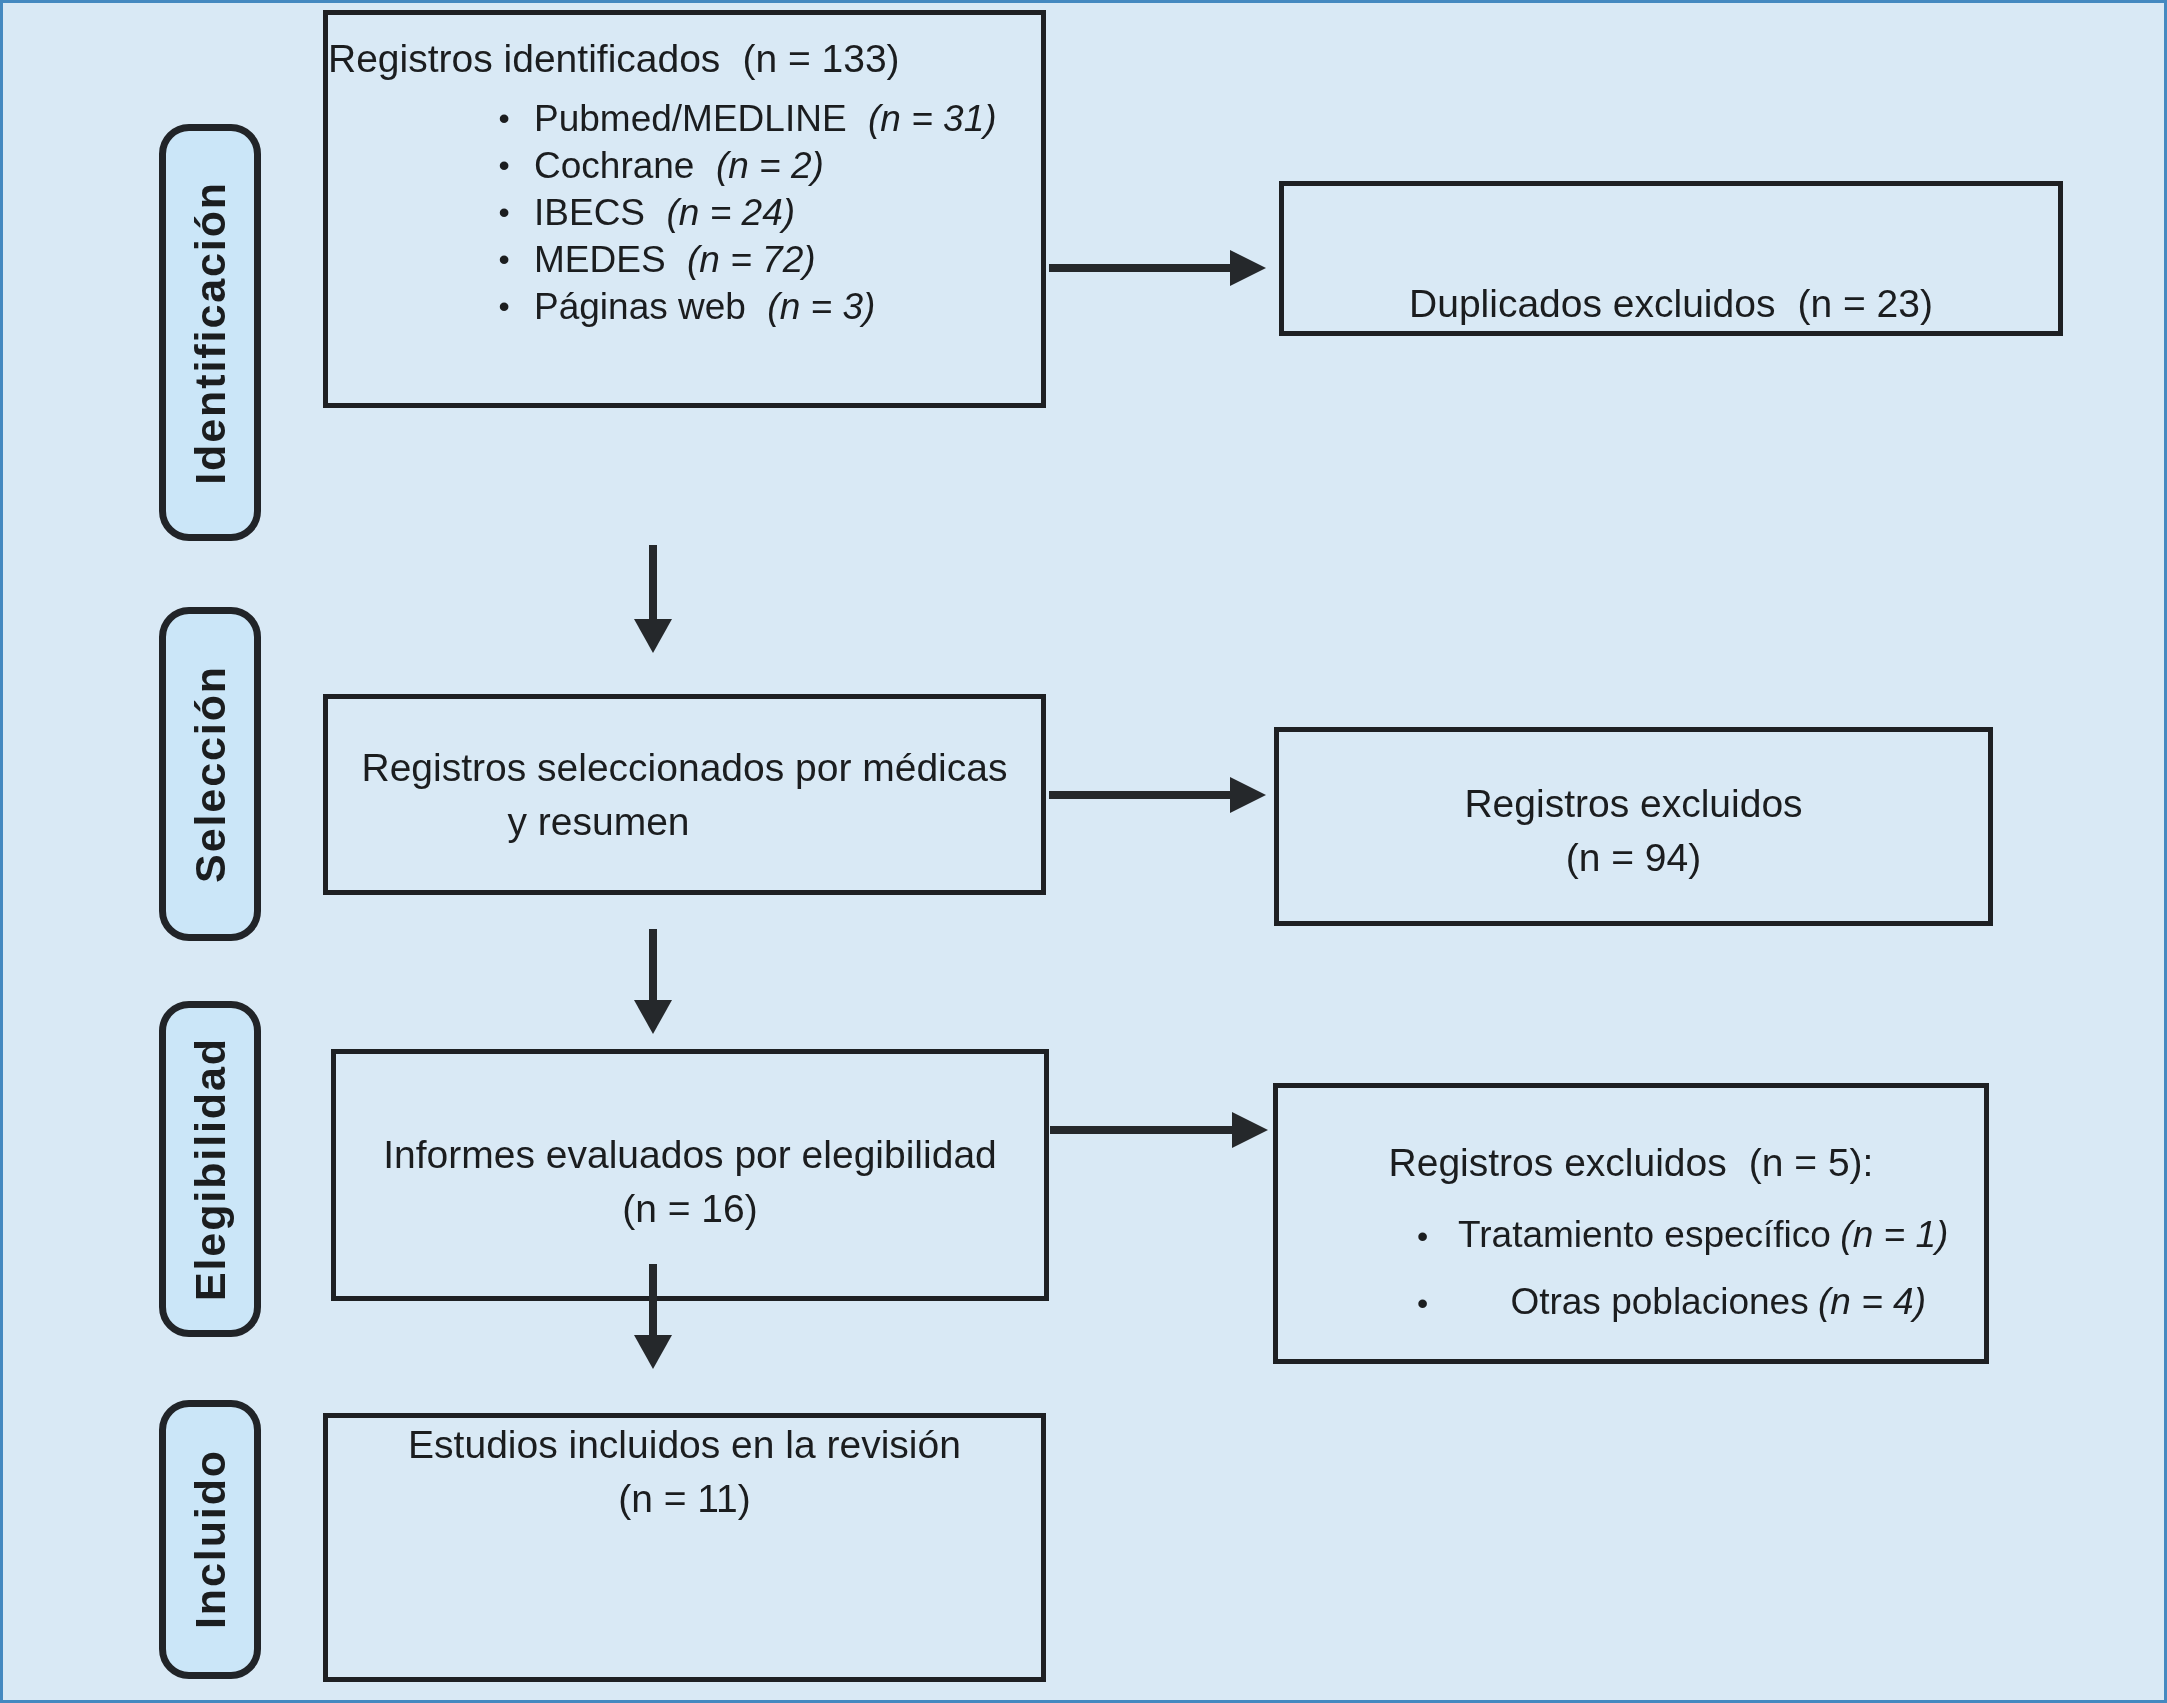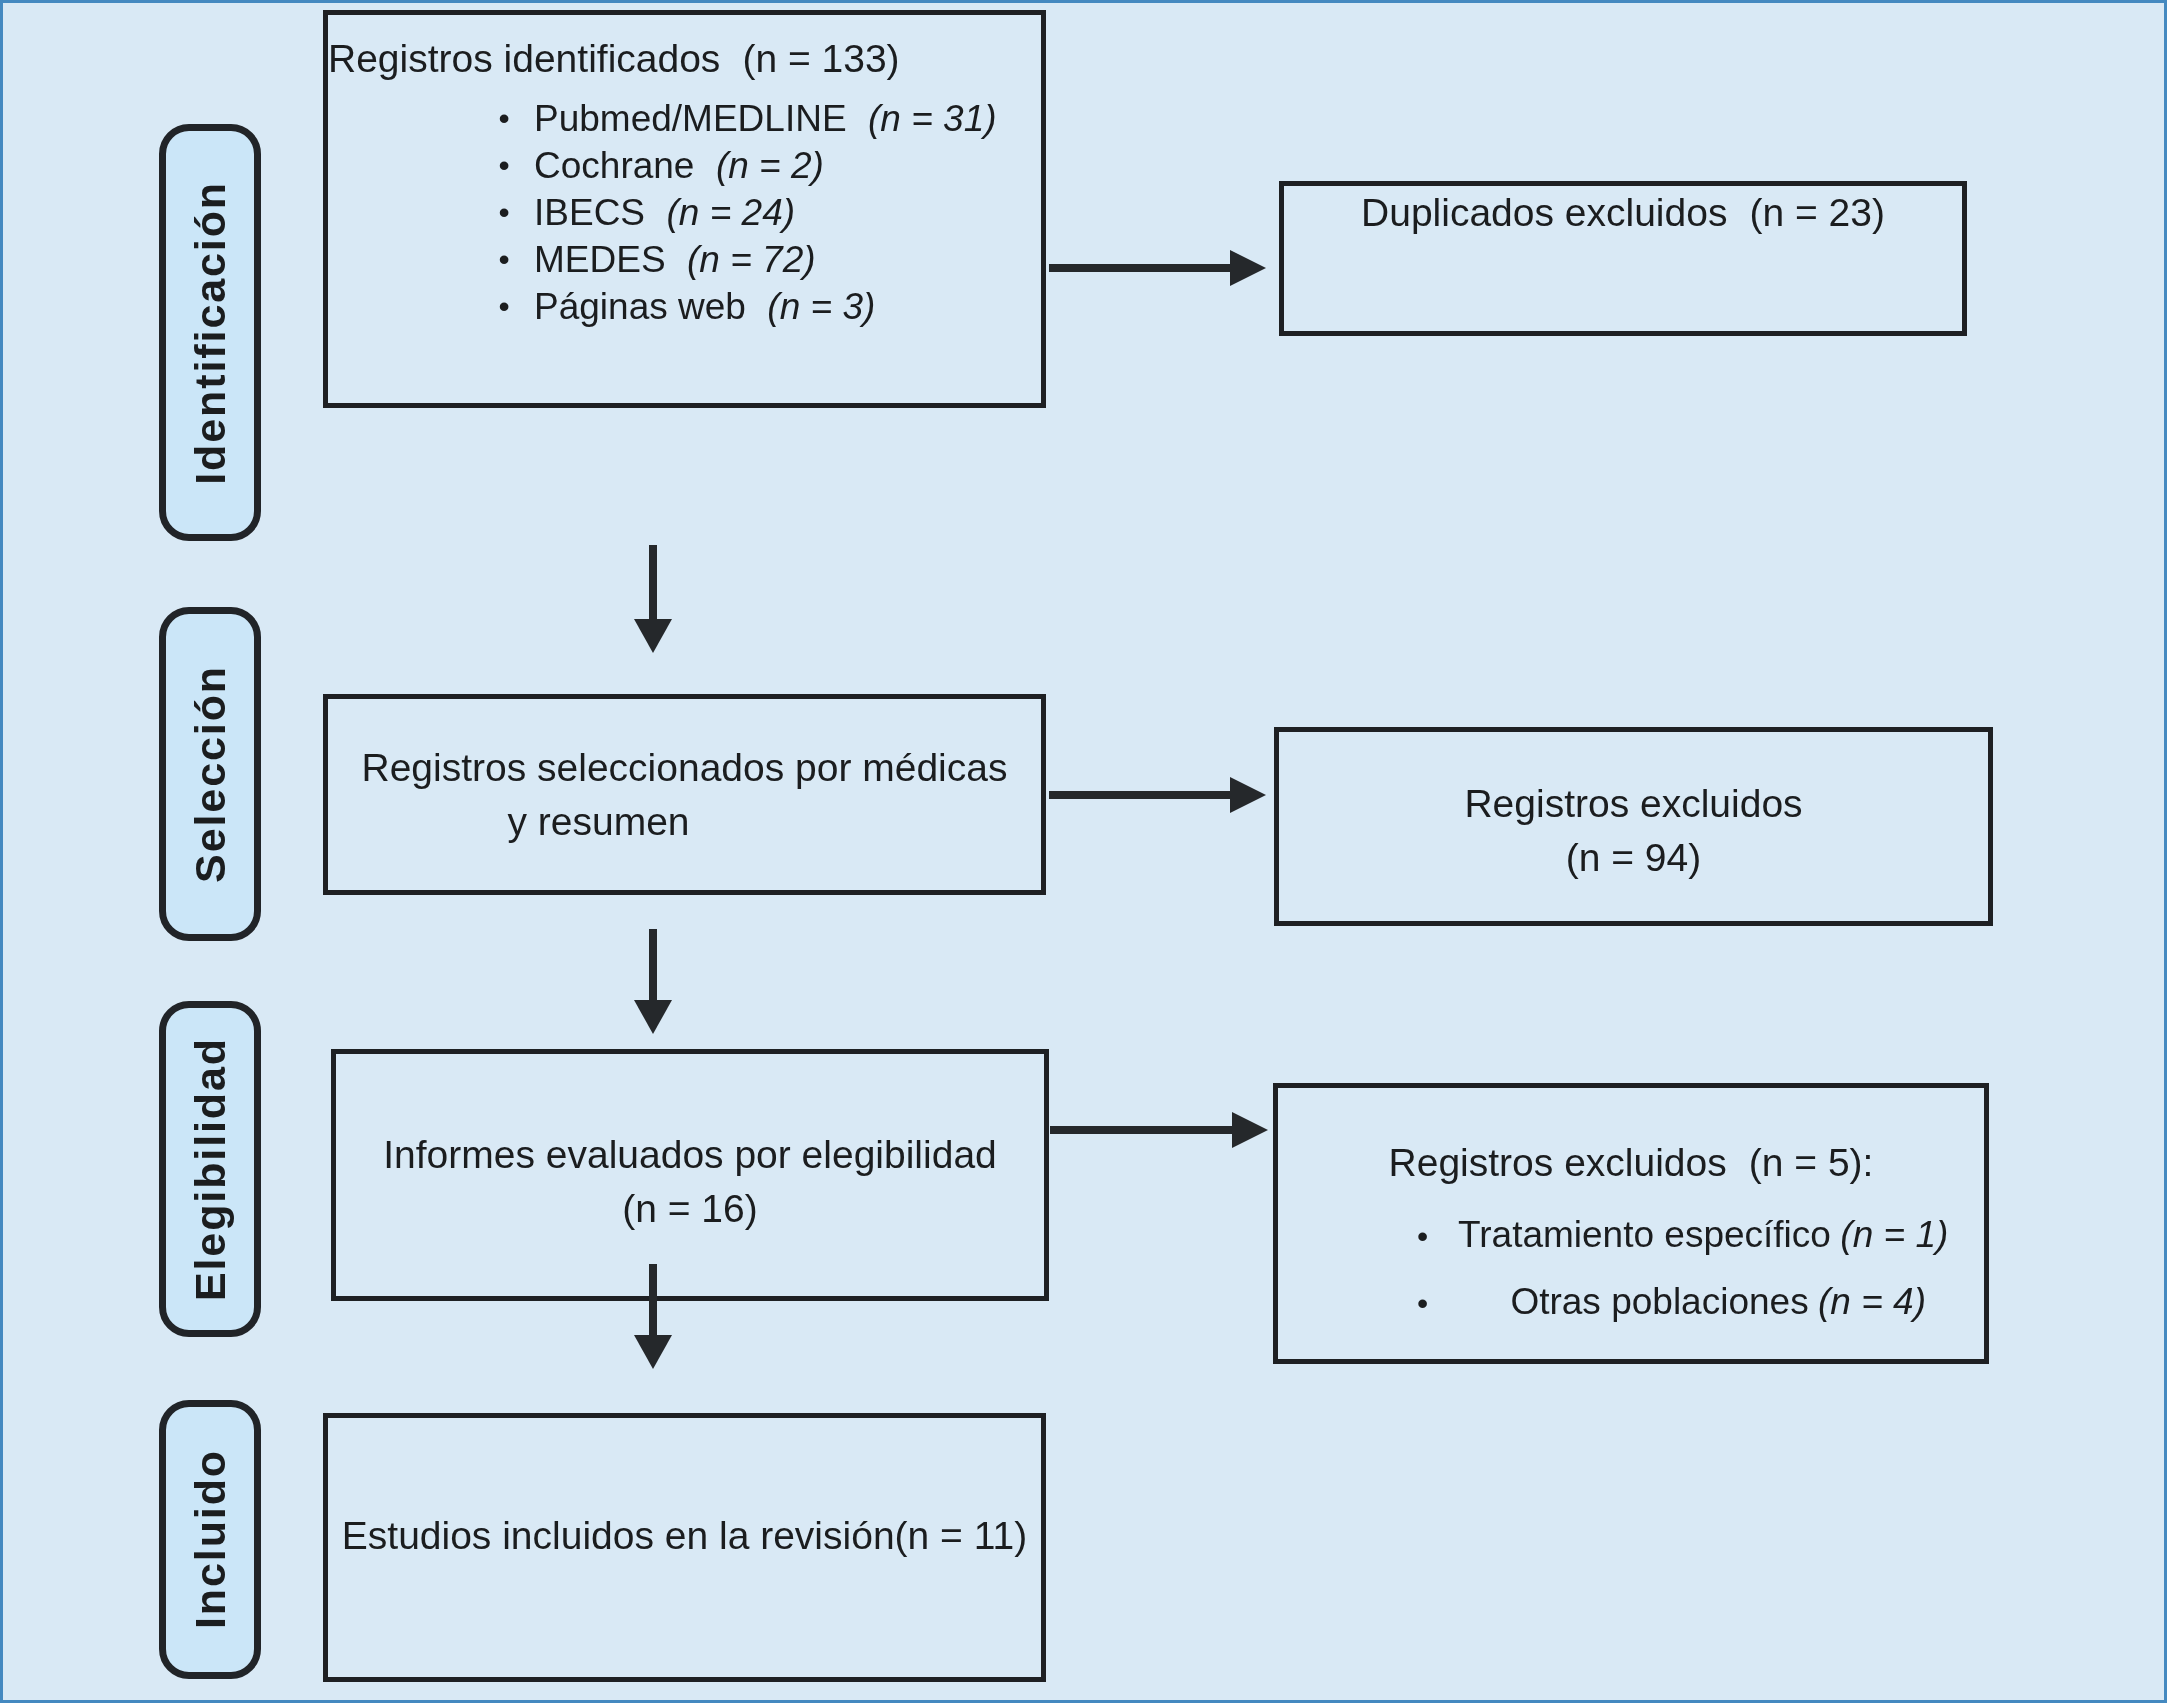--- a/index.html
+++ b/index.html
@@ -38,26 +38,26 @@
   
   .box{
     position:absolute;
     box-sizing:border-box;
     background:#d9e9f5;
     border:5.6px solid #1e2023;
     font-size:39px;
     line-height:54px;
   }
   .box-1{left:320px;top:6.6px;width:723px;height:398px;}
-  .box-dup{left:1276px;top:178px;width:688px;height:155px;display:flex;align-items:flex-start;justify-content:center;}
+  .box-dup{left:1276px;top:178px;width:784px;height:155px;display:flex;align-items:flex-end;justify-content:center;}
   .box-2{left:320px;top:691px;width:723px;height:201px;display:flex;flex-direction:column;align-items:center;justify-content:center;}
   .box-excl2{left:1271px;top:724px;width:719px;height:199px;display:flex;flex-direction:column;align-items:center;justify-content:center;padding-top:9.4px;}
   .box-3{left:328px;top:1046px;width:718px;height:252px;display:flex;flex-direction:column;align-items:center;justify-content:center;padding-top:13px;}
   .box-excl3{left:1270px;top:1080px;width:716px;height:281px;padding-top:47px;}
-  .box-4{left:320px;top:1410px;width:723px;height:269px;display:flex;flex-direction:row;align-items:center;justify-content:center;padding-bottom:24px;}
+  .box-4{left:320px;top:1410px;width:723px;height:269px;display:flex;flex-direction:column;align-items:center;padding-bottom:24px;}
 
   .centerline{text-align:center;white-space:nowrap;}
   .cnt{margin-left:11.2px;}
   .it{font-style:italic;}
 
   
   .b1-title{margin-top:17px;text-align:left;font-size:39px;white-space:nowrap;}
   .b1-list{list-style:none;margin:9.4px 0 0 0;padding:0 0 0 165px;}
   .b1-list li{position:relative;padding-left:41px;line-height:47px;font-size:37px;white-space:nowrap;}
   .b1-list li::before{content:"•";position:absolute;left:5.6px;font-size:32px;}

